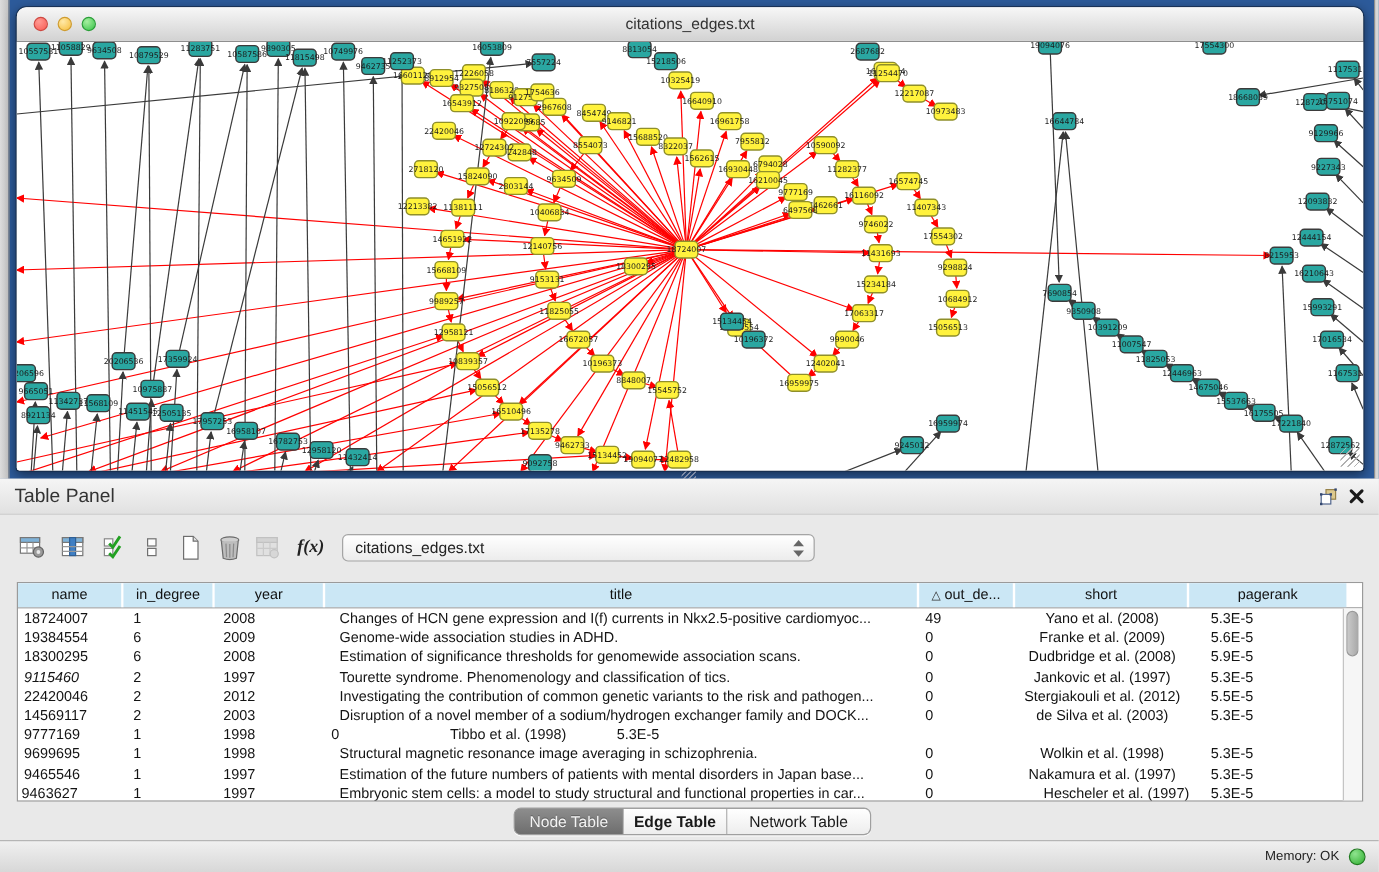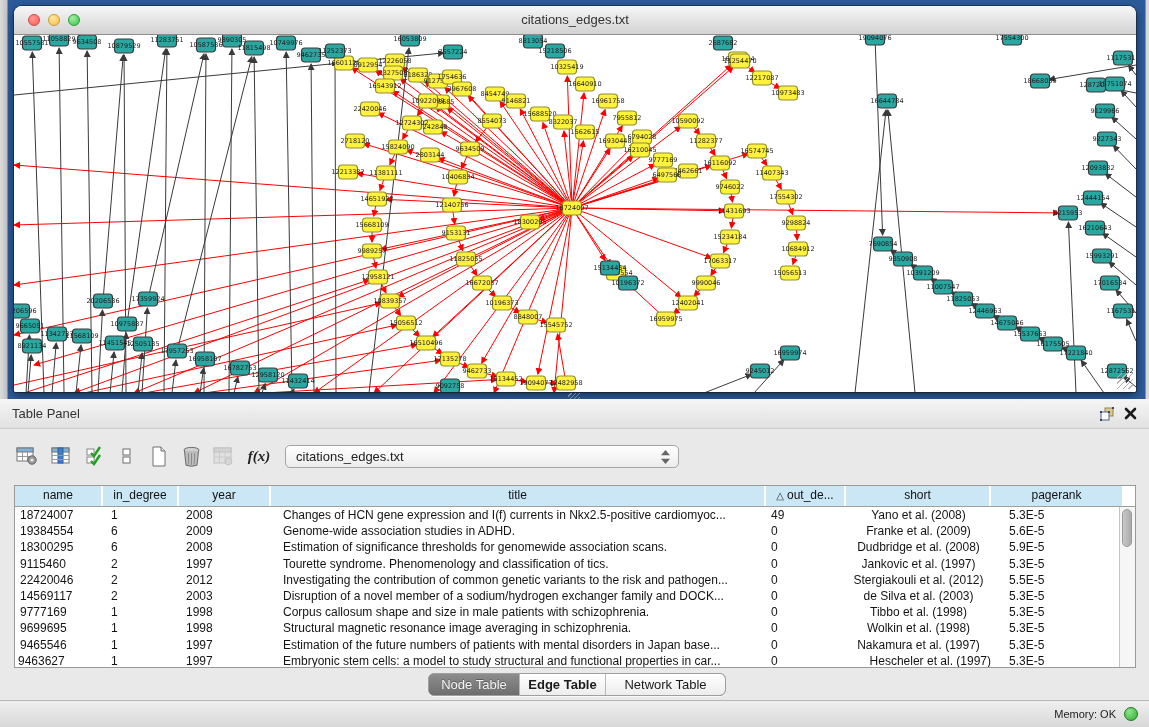--- a/index.html
+++ b/index.html
@@ -30,21 +30,21 @@
   .net-canvas svg{display:block;}
   .resize-grip{position:absolute;right:3px;bottom:3px;width:16px;height:16px;
     background:repeating-linear-gradient(135deg,transparent 0 3px,#b0b0b0 3px 4px);}
   .splitter-grip{position:absolute;left:568px;top:393px;width:12px;height:6px;
     background:repeating-linear-gradient(135deg,transparent 0 2px,#7d8aa5 2px 3px);}
 
   
   .table-panel{position:absolute;left:0;top:399px;width:1149px;height:328px;background:#e9e9e9;}
   .panel-header{height:29px;background:linear-gradient(#f5f5f5,#e1e1e1);
     border-bottom:1px solid #cdcdcd;position:relative;}
-  .panel-title{position:absolute;left:12px;line-height:29px;font-size:13px;color:#333;}
+  .panel-title{position:absolute;left:12px;line-height:29px;font-size:16px;color:#333;}
   .panel-float{position:absolute;right:34px;top:7px;width:16px;height:16px;cursor:pointer;}
   .panel-close{position:absolute;right:11px;top:7px;width:15px;height:15px;cursor:pointer;}
   .toolbar{position:absolute;left:0;top:38px;width:100%;height:44px;}
   .tool-btn{position:absolute;top:6px;width:26px;height:26px;display:flex;align-items:center;justify-content:center;}
   .fx-label{font-family:"Liberation Serif",serif;font-style:italic;font-size:15px;color:#222;font-weight:bold;}
   .combo{position:absolute;left:285px;top:8px;width:394px;height:23px;box-sizing:border-box;
     background:linear-gradient(#ffffff,#ececec);border:1px solid #a5a5a5;border-radius:5px;
     font-size:13px;color:#222;line-height:21px;padding-left:10px;}
   .combo .stepper{position:absolute;right:7px;top:3px;width:11px;height:16px;}
 
@@ -979,21 +979,21 @@
         <div class="tr">
           <div class="td" style="width: 88px; padding-left: 5px;">18300295</div>
           <div class="td" style="width: 76px; padding-left: 8px;">6</div>
           <div class="td" style="width: 92px; padding-left: 7px;">2008</div>
           <div class="td" style="width: 495px; padding-left: 12px;">Estimation of significance thresholds for genomewide association scans.</div>
           <div class="td" style="width: 80px; padding-left: 5px;">0</div>
           <div class="td" style="width: 145px; text-align: center;">Dudbridge et al. (2008)</div>
           <div class="td" style="width: 131px; padding-left: 18px;">5.9E-5</div>
         </div>
         <div class="tr">
-          <div class="td" style="width: 88px; padding-left: 5px;">9115460</div>
+          <div class="td" style="width: 88px; padding-left: 5px; font-style: italic;">9115460</div>
           <div class="td" style="width: 76px; padding-left: 8px;">2</div>
           <div class="td" style="width: 92px; padding-left: 7px;">1997</div>
           <div class="td" style="width: 495px; padding-left: 12px;">Tourette syndrome. Phenomenology and classification of tics.</div>
           <div class="td" style="width: 80px; padding-left: 5px;">0</div>
           <div class="td" style="width: 145px; text-align: center;">Jankovic et al. (1997)</div>
           <div class="td" style="width: 131px; padding-left: 18px;">5.3E-5</div>
         </div>
         <div class="tr">
           <div class="td" style="width: 88px; padding-left: 5px;">22420046</div>
           <div class="td" style="width: 76px; padding-left: 8px;">2</div>
@@ -1009,21 +1009,20 @@
           <div class="td" style="width: 92px; padding-left: 7px;">2003</div>
           <div class="td" style="width: 495px; padding-left: 12px;">Disruption of a novel member of a sodium/hydrogen exchanger family and DOCK...</div>
           <div class="td" style="width: 80px; padding-left: 5px;">0</div>
           <div class="td" style="width: 145px; text-align: center;">de Silva et al. (2003)</div>
           <div class="td" style="width: 131px; padding-left: 18px;">5.3E-5</div>
         </div>
         <div class="tr">
           <div class="td" style="width: 88px; padding-left: 5px;">9777169</div>
           <div class="td" style="width: 76px; padding-left: 8px;">1</div>
           <div class="td" style="width: 92px; padding-left: 7px;">1998</div>
-          <div class="td" style="width: 495px; padding-left: 12px;">Corpus callosum shape and size in male patients with schizophrenia.</div>
           <div class="td" style="width: 80px; padding-left: 5px;">0</div>
           <div class="td" style="width: 145px; text-align: center;">Tibbo et al. (1998)</div>
           <div class="td" style="width: 131px; padding-left: 18px;">5.3E-5</div>
         </div>
         <div class="tr">
           <div class="td" style="width: 88px; padding-left: 5px;">9699695</div>
           <div class="td" style="width: 76px; padding-left: 8px;">1</div>
           <div class="td" style="width: 92px; padding-left: 7px;">1998</div>
           <div class="td" style="width: 495px; padding-left: 12px;">Structural magnetic resonance image averaging in schizophrenia.</div>
           <div class="td" style="width: 80px; padding-left: 5px;">0</div>

